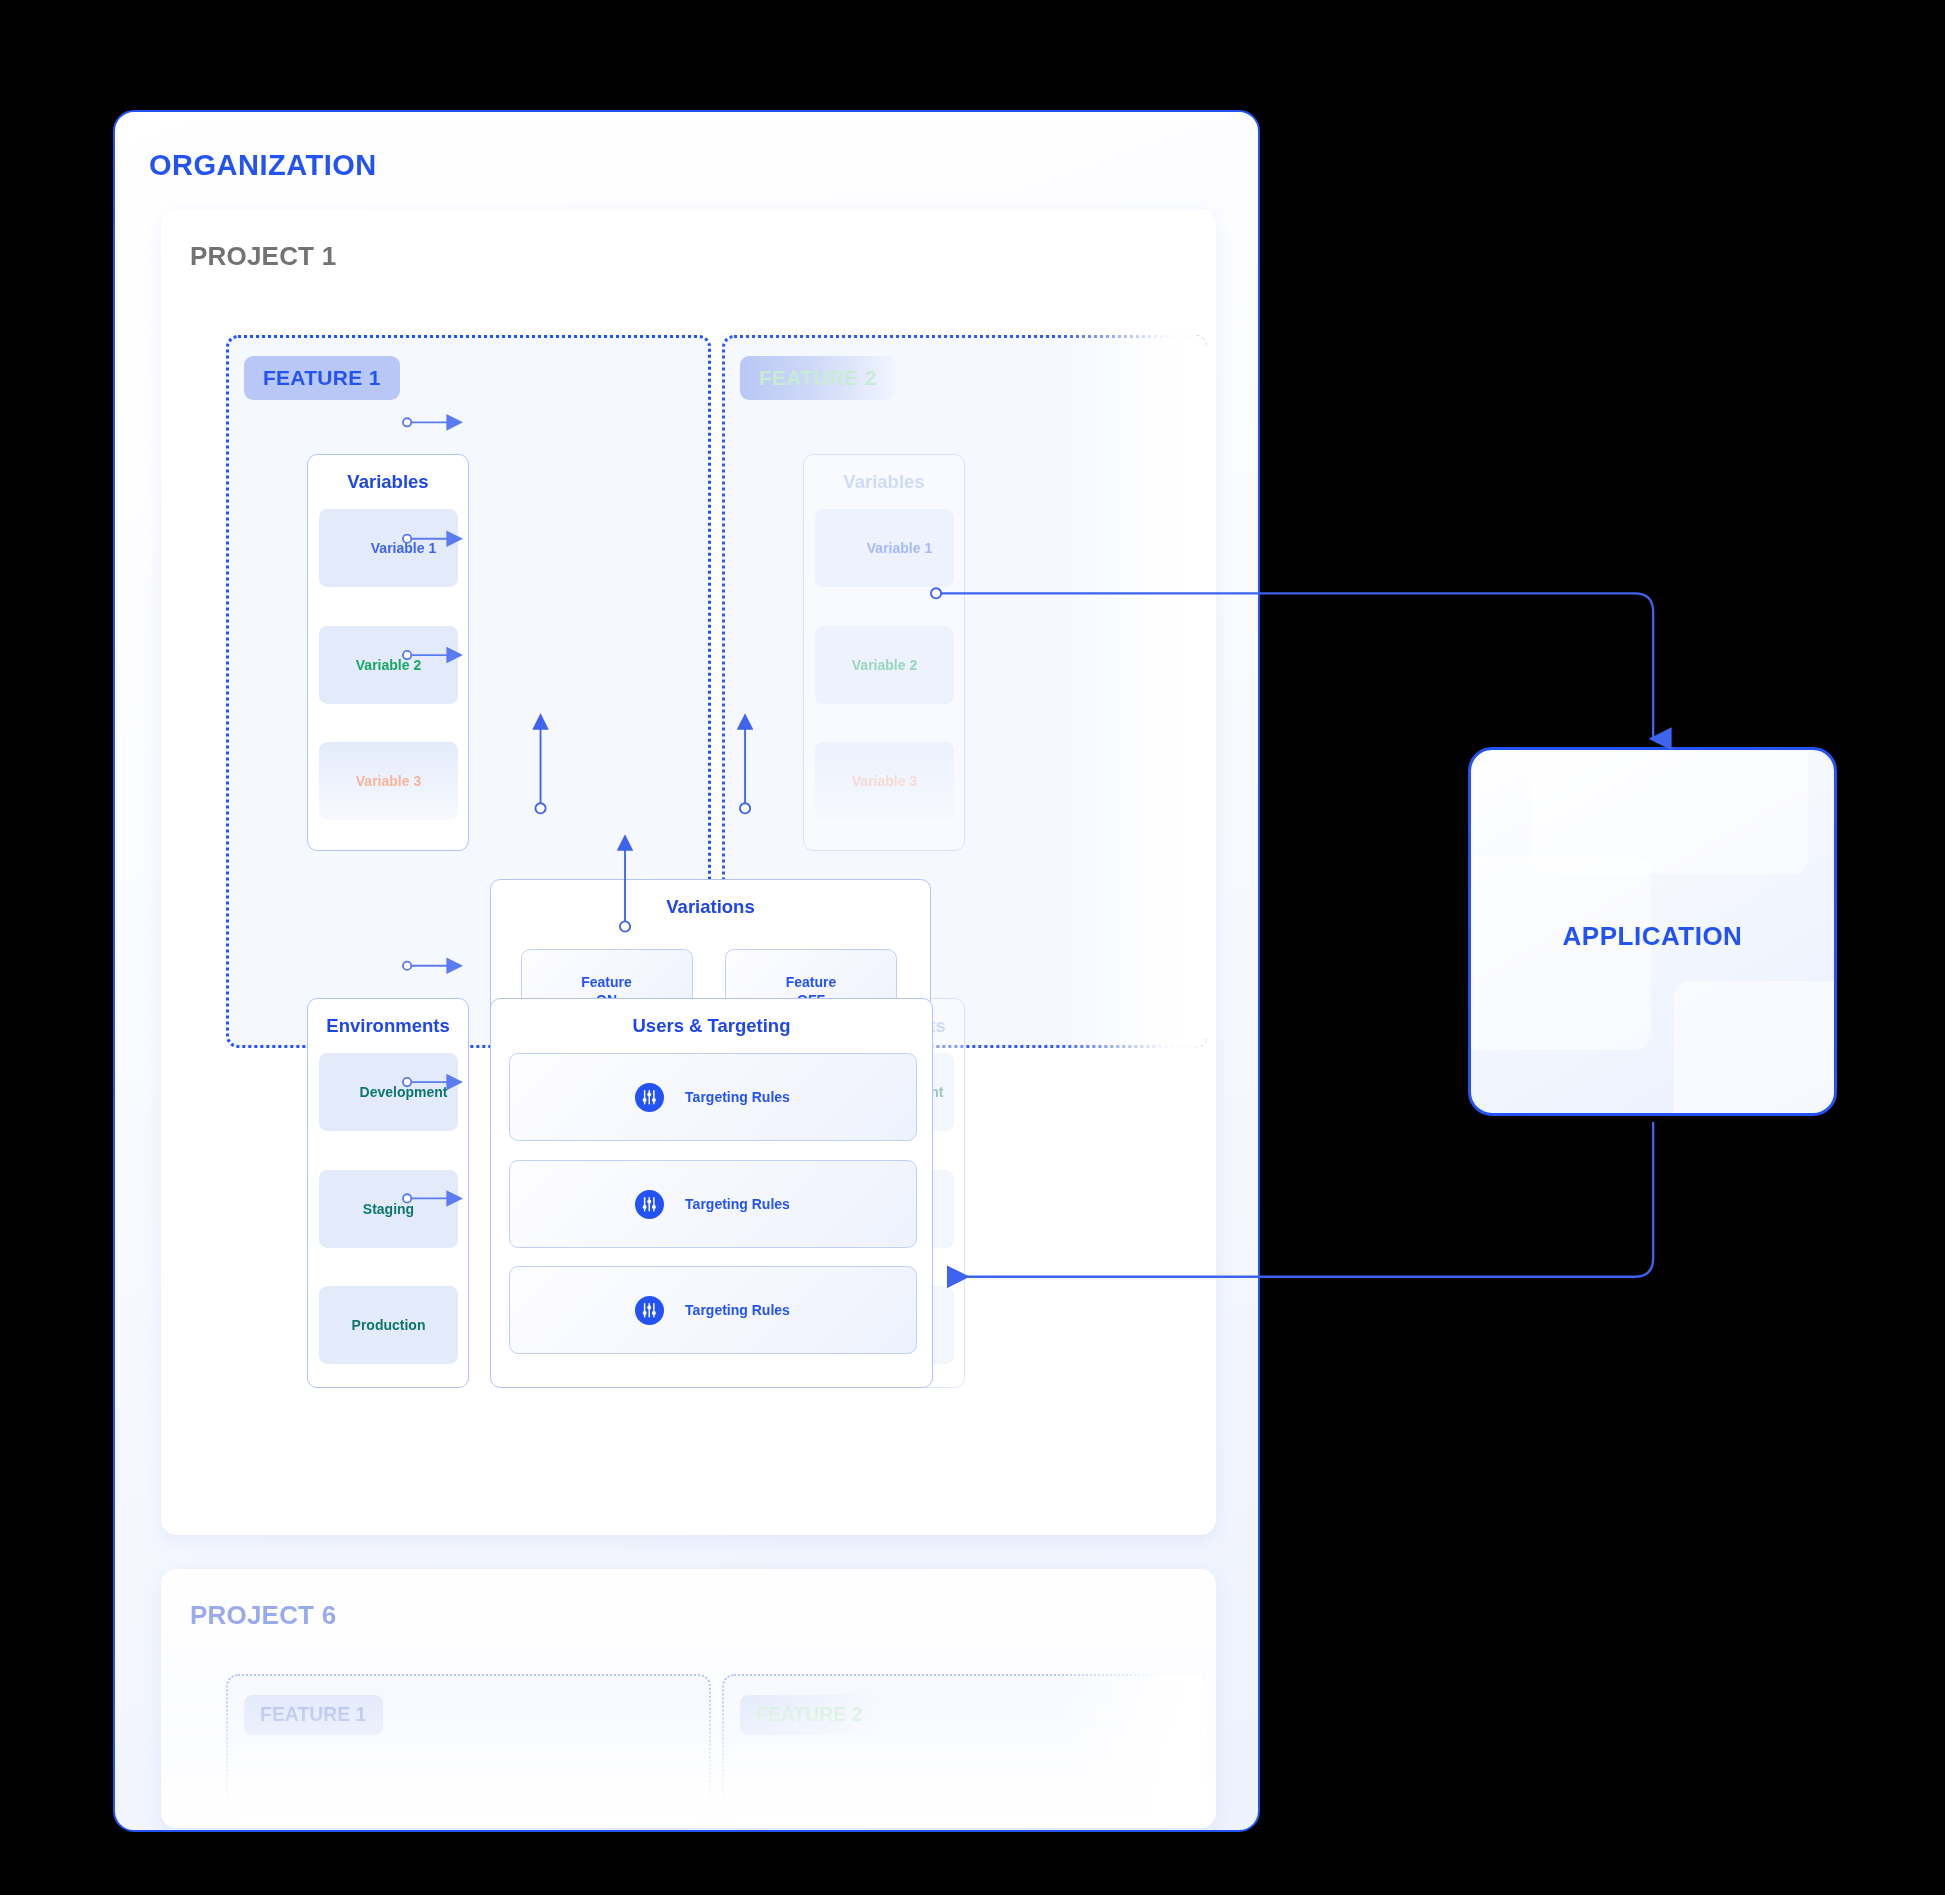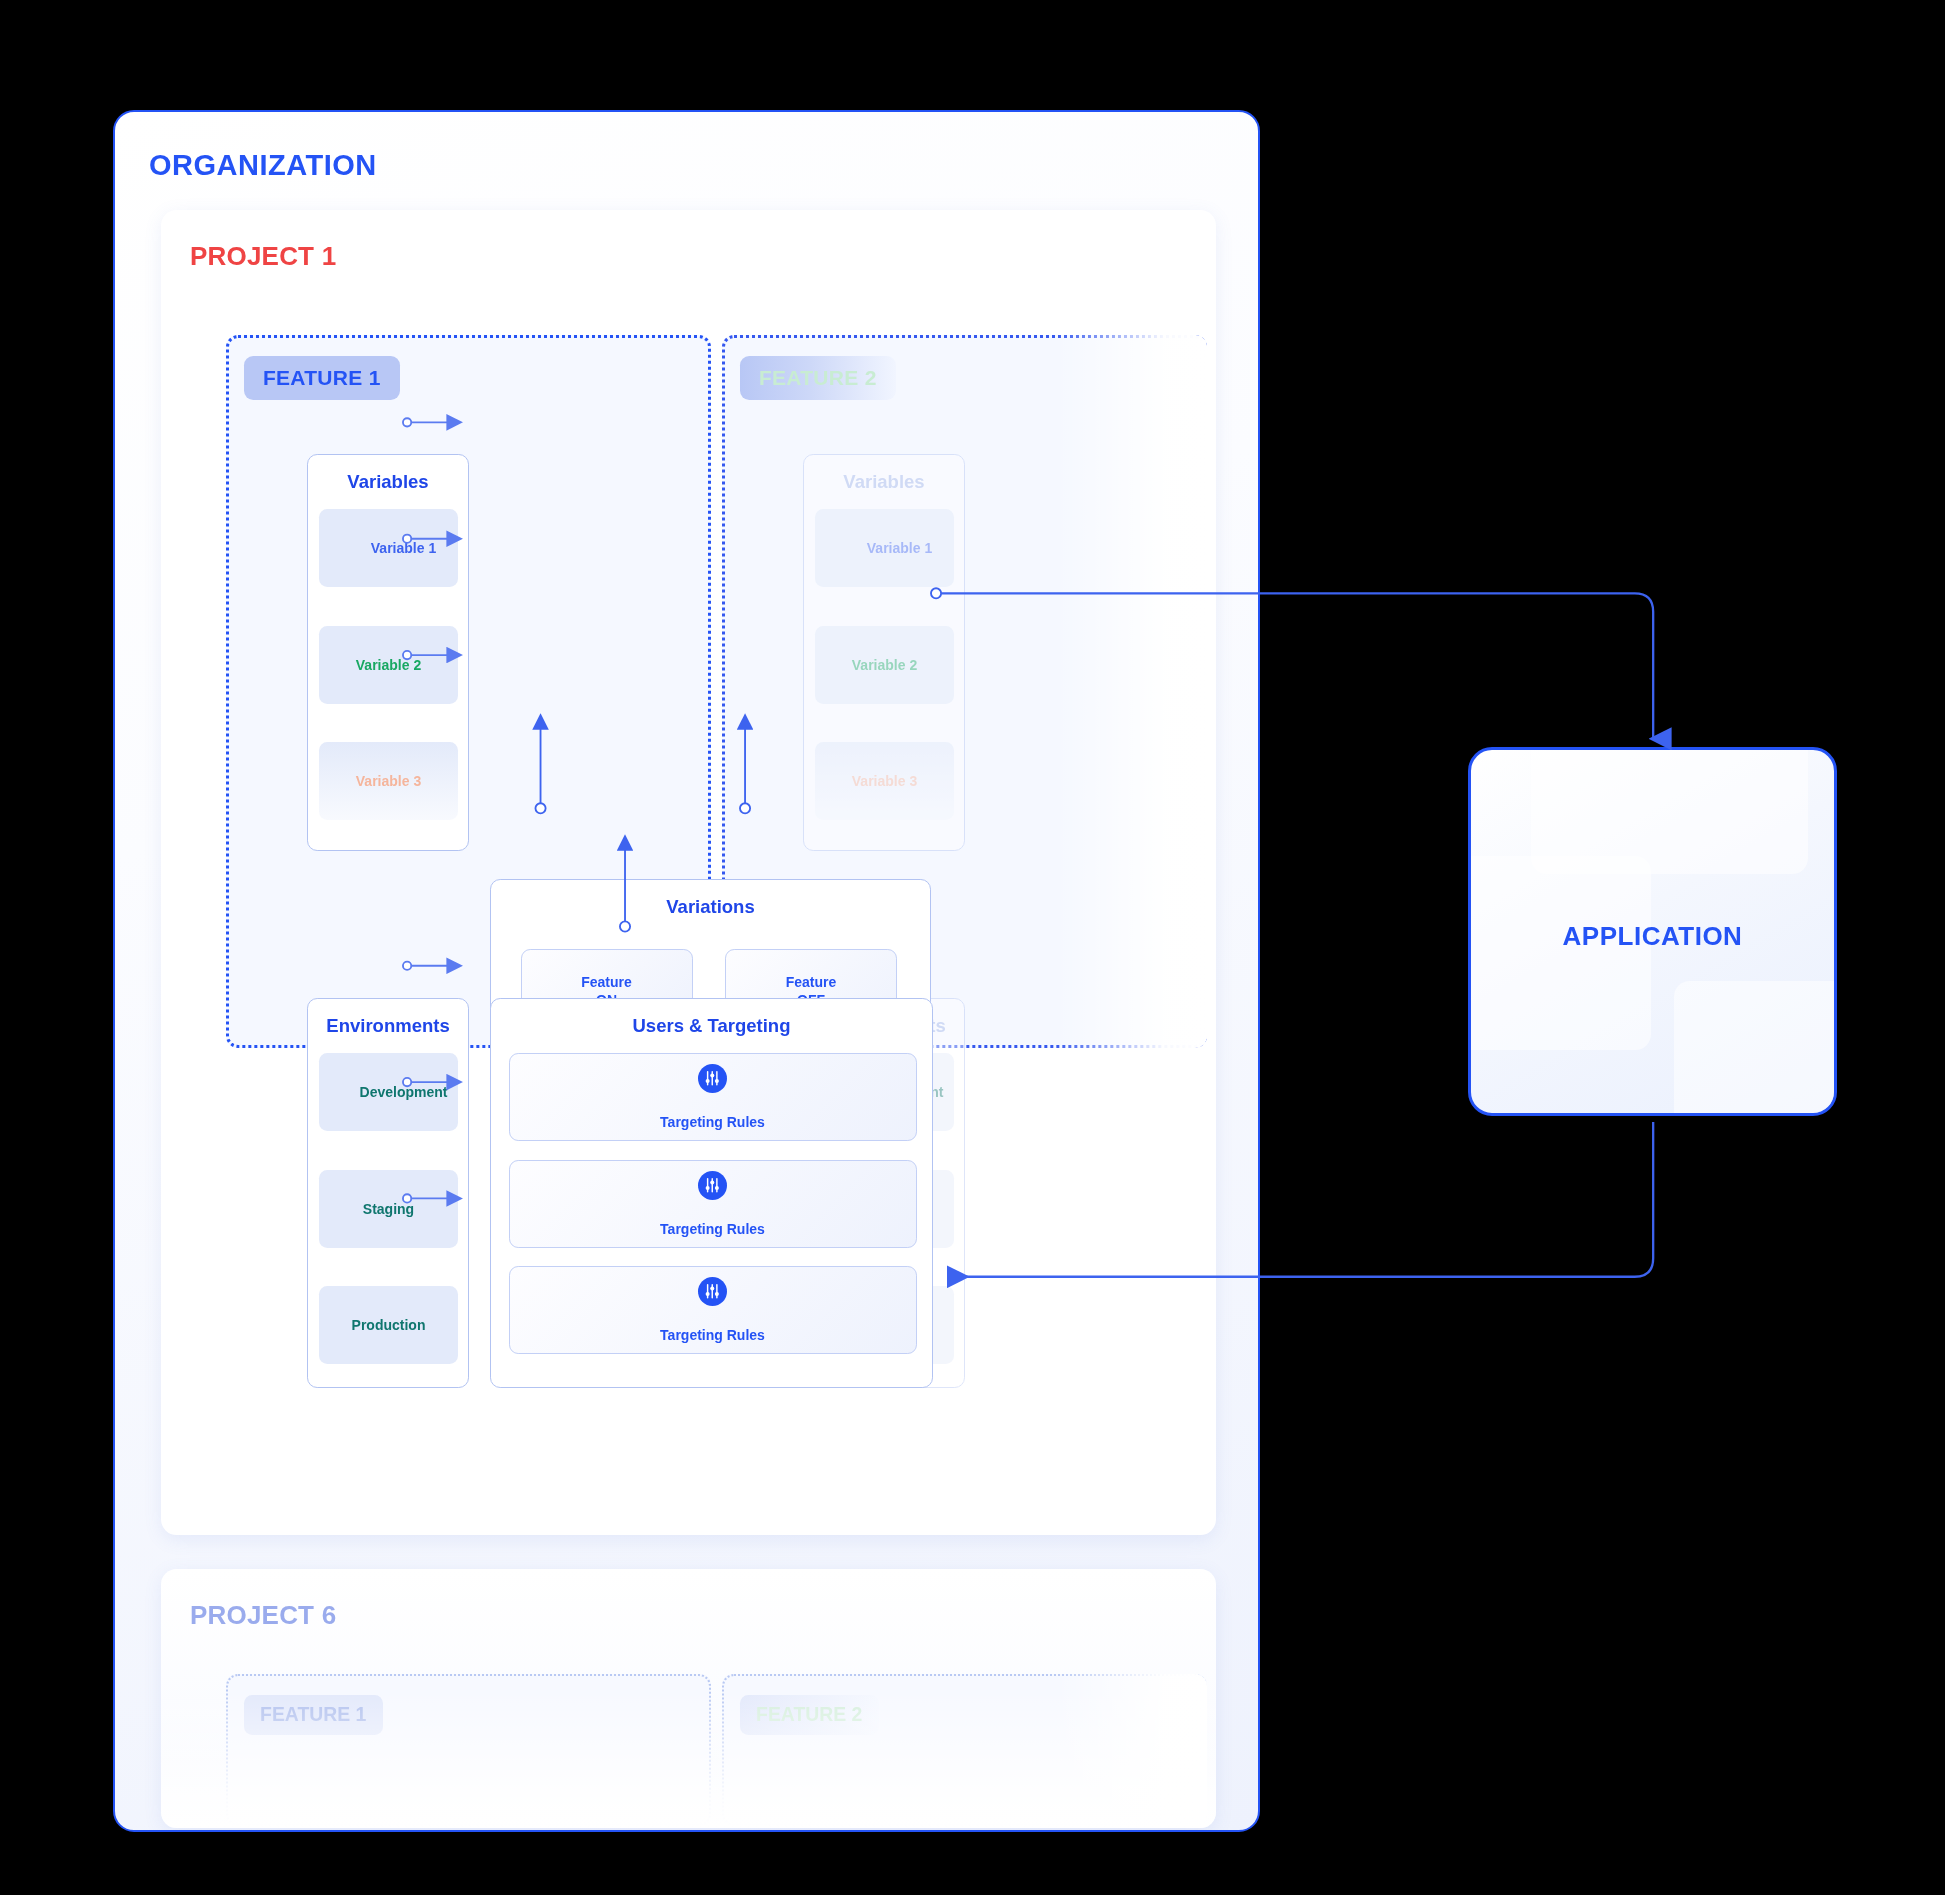--- a/index.html
+++ b/index.html
@@ -35,21 +35,21 @@
     overflow: hidden;
   }
   #project-1 { left: 46px; top: 98px; width: 1055px; height: 1325px; }
   #project-2 {
     left: 46px; top: 1457px; width: 1055px; height: 259px;
     background: linear-gradient(180deg,#ffffff 0%,#fbfcff 55%,#f3f6fe 100%);
   }
   .project-title {
     position: absolute; left: 29px; top: 31px;
     font-size: 26px; font-weight: 700; letter-spacing: 0.2px;
-    color: #ef4444;
+    color: #737373;
   }
   #project-2 .project-title { color: #7e95e8; opacity: .78; }
   #project-2 .fade-veil {
     position: absolute; left:0; right:0; bottom:0; height: 139px;
     background: linear-gradient(180deg,rgba(255,255,255,0) 0%,rgba(255,255,255,.92) 78%,#ffffff 100%);
     pointer-events: none;
   }
 
   
   .feature-box {
@@ -158,21 +158,21 @@
     color: #2453f5; font-size: 14px; font-weight: 700; line-height: 1.32;
   }
   #variation-on  { left: 29.5px; }
   #variation-off { left: 234px; }
 
   
   .rule-row {
     position: absolute; left: 17.5px; width: 408px; height: 88px;
     background: linear-gradient(135deg,#fdfdff 0%,#eef2fd 100%);
     border: 1.4px solid #c3d0f6; border-radius: 9.2px;
-    display: flex; align-items: center; justify-content: center; gap: 21px; flex-direction: column;
+    display: flex; align-items: center; justify-content: center; gap: 21px;
   }
   #rule-1 { top: 54px; }
   #rule-2 { top: 161px; }
   #rule-3 { top: 267px; }
   .rule-label { font-size: 14px; font-weight: 700; color: #2453f5; }
   .sliders-icon {
     width: 29px; height: 29px; border-radius: 50%;
     background: #2453f5; flex: 0 0 auto;
     display: flex; align-items: center; justify-content: center;
   }

